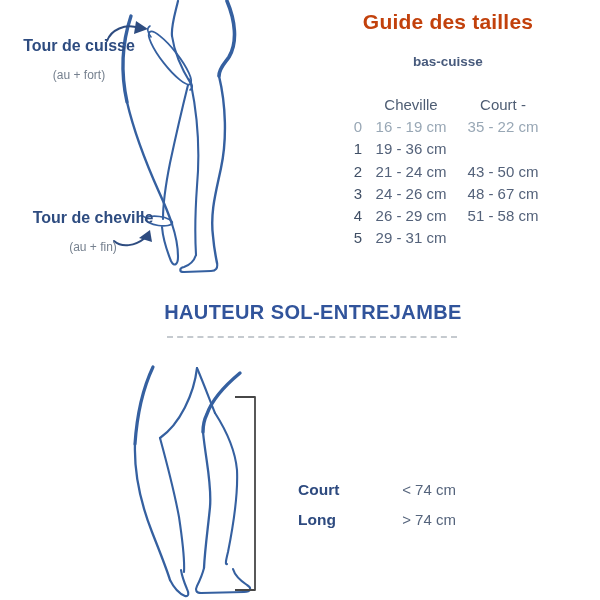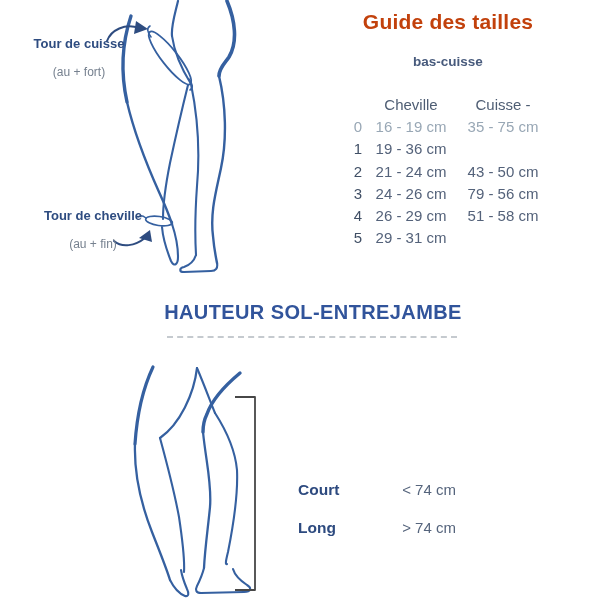--- a/index.html
+++ b/index.html
@@ -7,21 +7,21 @@
     width: 600px; height: 600px;
     background: #ffffff;
     font-family: "Liberation Sans", sans-serif;
     position: relative;
     overflow: hidden;
   }
   .abs { position: absolute; }
 
   
   .anno { text-align: center; line-height: 1.15; }
-  .anno .lbl { font-weight: bold; font-size: 13px; color: #2e4c80; display: block; }
+  .anno .lbl { font-weight: bold; font-size: 16px; color: #2e4c80; display: block; }
   .anno .sub { font-size: 12px; color: #76818f; display: block; margin-top: 14px; }
   .anno-thigh { left: 14px; top: 37px; width: 130px; }
   .anno-ankle { left: 28px; top: 209px; width: 130px; }
 
   
   .guide-head { left: 338px; top: 10px; width: 220px; text-align: center; }
   .guide-title { font-size: 21px; font-weight: bold; color: #c2410c; letter-spacing: 0.2px; }
   .guide-subtitle { font-size: 13.5px; font-weight: bold; color: #475a7c; margin-top: 20px; }
 
   
@@ -112,40 +112,40 @@
 
   <div class="abs guide-head">
     <div class="guide-title">Guide des tailles</div>
     <div class="guide-subtitle">bas-cuisse</div>
   </div>
 
   <div class="abs size-table">
     <div class="trow head">
       <span class="c sz"></span>
       <span class="c">Cheville</span>
-      <span class="c">Cuisse -</span>
+      <span class="c">Court -</span>
     </div>
     <div class="trow muted">
       <span class="c sz">0</span>
       <span class="c">16 - 19 cm</span>
-      <span class="c">35 - 75 cm</span>
+      <span class="c">35 - 22 cm</span>
     </div>
     <div class="trow">
       <span class="c sz">1</span>
       <span class="c">19 - 36 cm</span>
     </div>
     <div class="trow">
       <span class="c sz">2</span>
       <span class="c">21 - 24 cm</span>
       <span class="c">43 - 50 cm</span>
     </div>
     <div class="trow">
       <span class="c sz">3</span>
       <span class="c">24 - 26 cm</span>
-      <span class="c">79 - 56 cm</span>
+      <span class="c">48 - 67 cm</span>
     </div>
     <div class="trow">
       <span class="c sz">4</span>
       <span class="c">26 - 29 cm</span>
       <span class="c">51 - 58 cm</span>
     </div>
     <div class="trow">
       <span class="c sz">5</span>
       <span class="c">29 - 31 cm</span>
     </div>
@@ -179,17 +179,17 @@
     <path d="M97,16 C103,30 109,46 115,61" stroke-width="2.1"></path>
 
     <path d="M135,45 L155,45 L155,238 L135,238" stroke="#474747" stroke-width="1.8" stroke-linecap="butt"></path>
   </svg>
 
   <div class="abs opt-row opt-court" style="position: absolute; top: 116px;">
     <span class="olbl">Court</span>
     <span class="oval">&lt; 74 cm</span>
   </div>
 
-  <div class="abs opt-row opt-long" style="position: absolute; top: 154px;">
+  <div class="abs opt-row opt-long" style="position: absolute; top: 146px;">
     <span class="olbl">Long</span>
     <span class="oval">&gt; 74 cm</span>
   </div>
 </div>
 
 </body></html>

